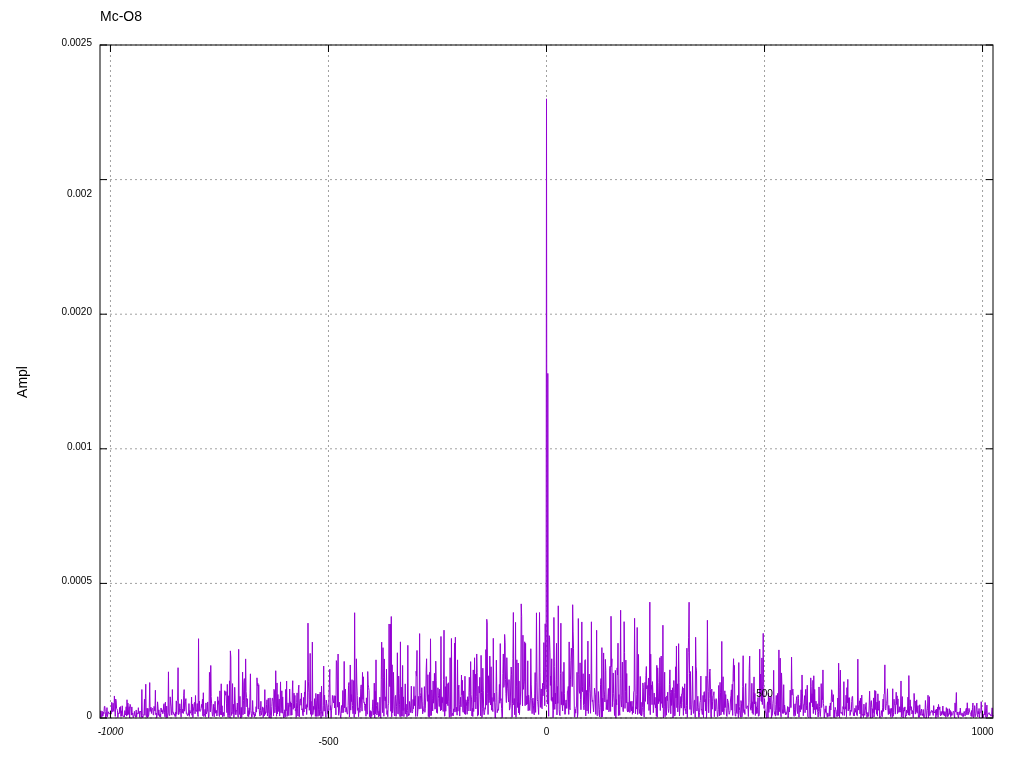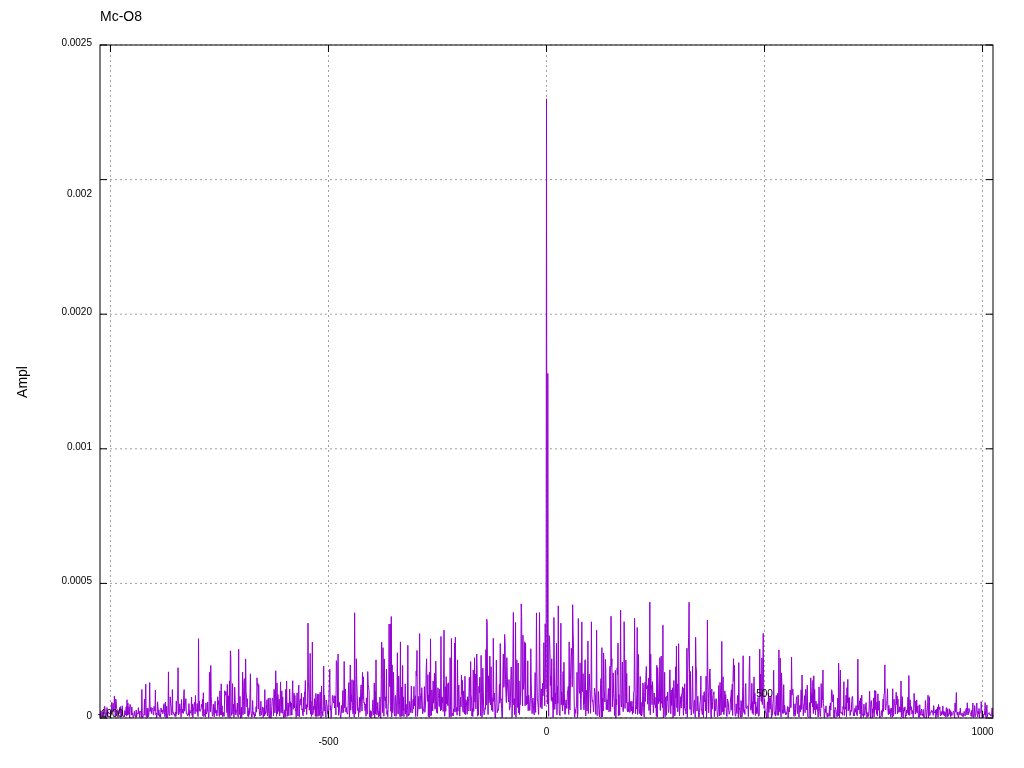--- a/index.html
+++ b/index.html
@@ -97,19 +97,19 @@
     </svg>
   <div class="chart-title">Mc-O8</div>
   <div class="y-axis-label">Ampl</div>
   <div id="tick-labels">
       <div class="tick-label ylab" style="left: 14px; width: 78px; top: 710px;">0</div>
       <div class="tick-label ylab" style="left: 14px; width: 78px; top: 575.4px;">0.0005</div>
       <div class="tick-label ylab" style="left: 14px; width: 78px; top: 440.8px;">0.001</div>
       <div class="tick-label ylab" style="left: 14px; width: 78px; top: 306.2px;">0.0020</div>
       <div class="tick-label ylab" style="left: 14px; width: 78px; top: 171.6px; margin-top: 16px;">0.002</div>
       <div class="tick-label ylab" style="left: 14px; width: 78px; top: 37px;">0.0025</div>
-      <div class="tick-label xlab" style="left: 70.4648px; width: 80px; top: 708px;">-1000</div>
+      <div class="tick-label xlab" style="left: 70.4648px; width: 80px; top: 726px; font-style: italic;">-1000</div>
       <div class="tick-label xlab" style="left: 288.482px; width: 80px; top: 736px;">-500</div>
       <div class="tick-label xlab" style="left: 506.5px; width: 80px; top: 726px;">0</div>
       <div class="tick-label xlab" style="left: 724.518px; width: 80px; top: 688px;">500</div>
       <div class="tick-label xlab" style="left: 942.535px; width: 80px; top: 726px;">1000</div>
     </div>
 </div>
 
 </body></html>

